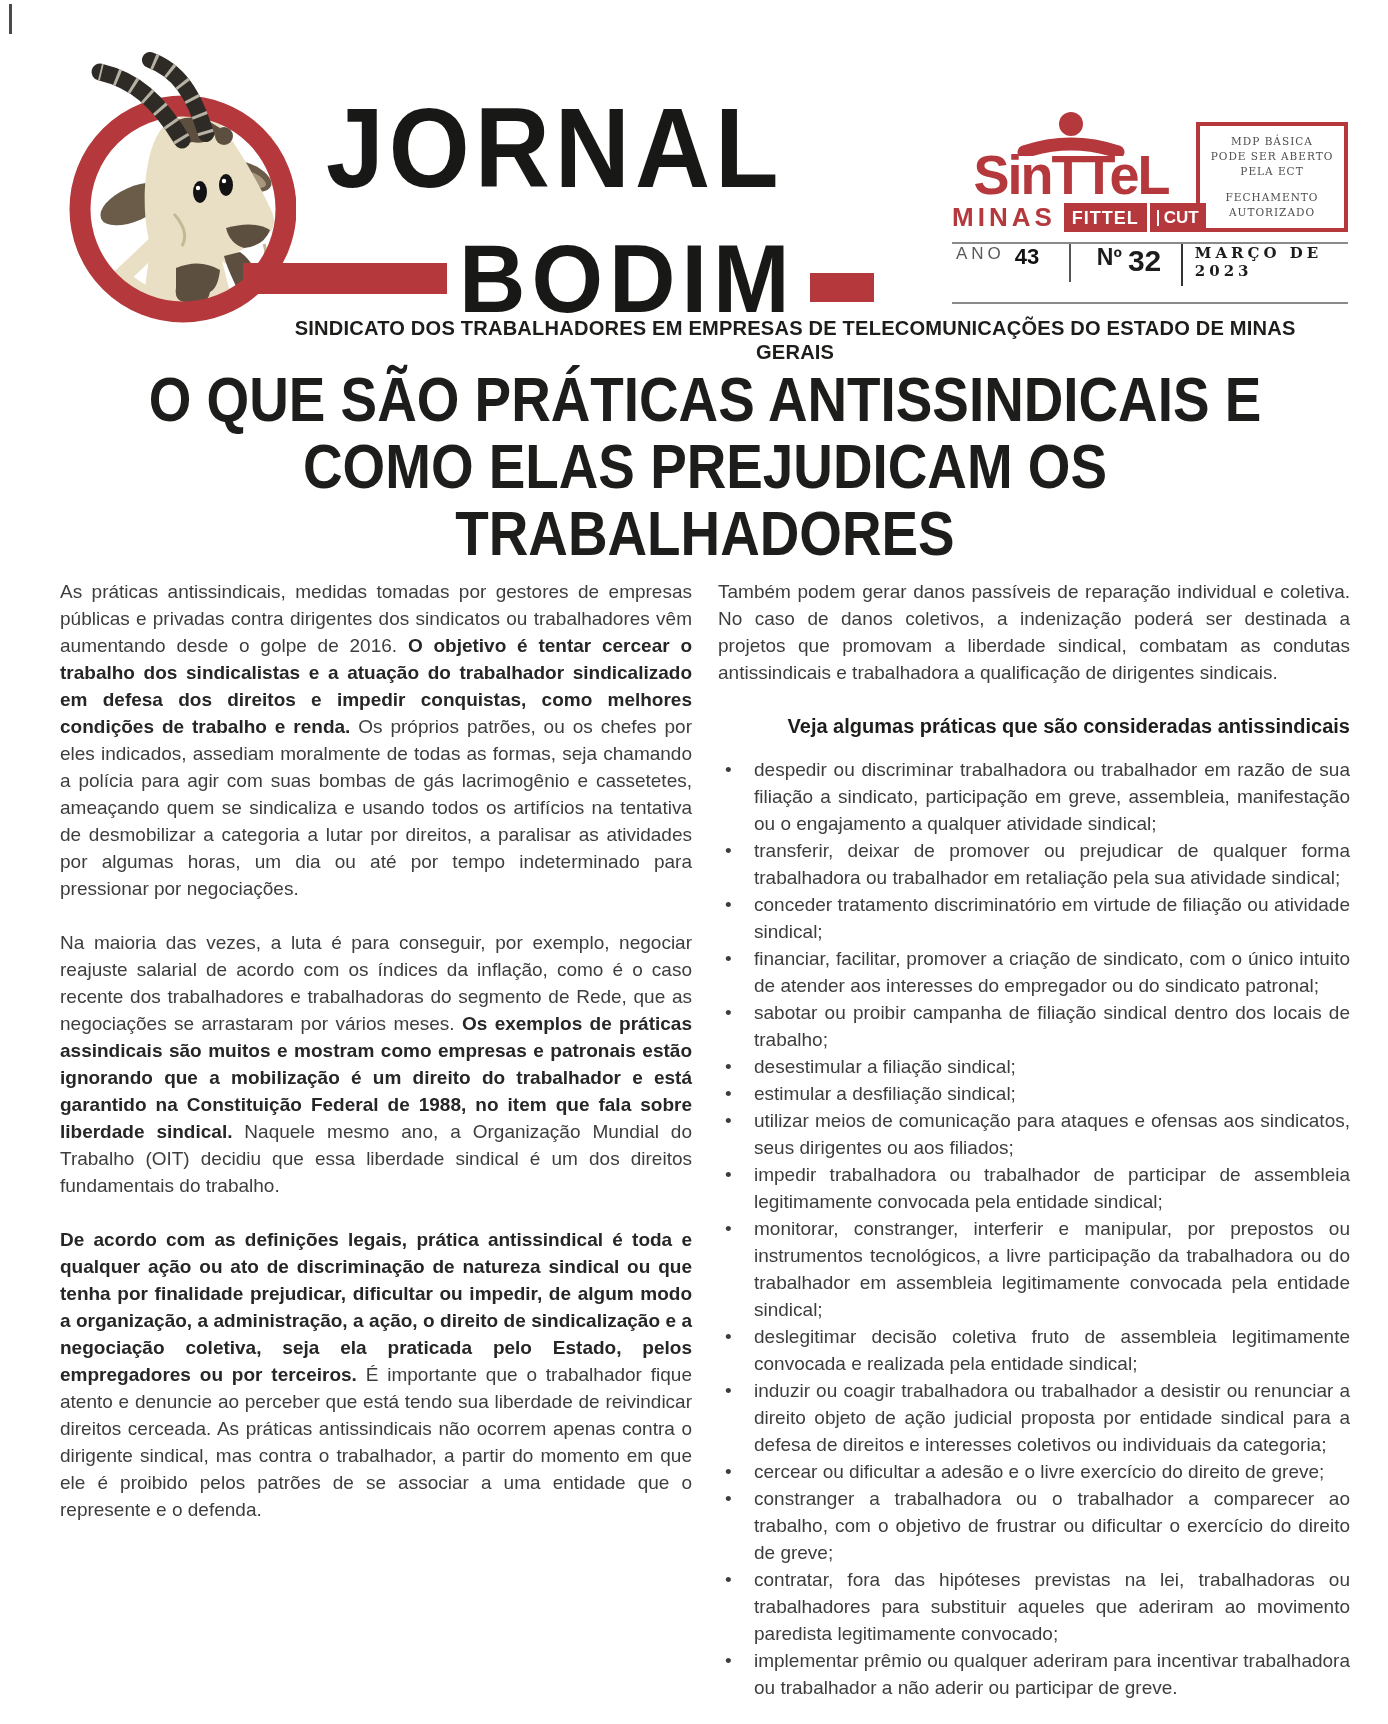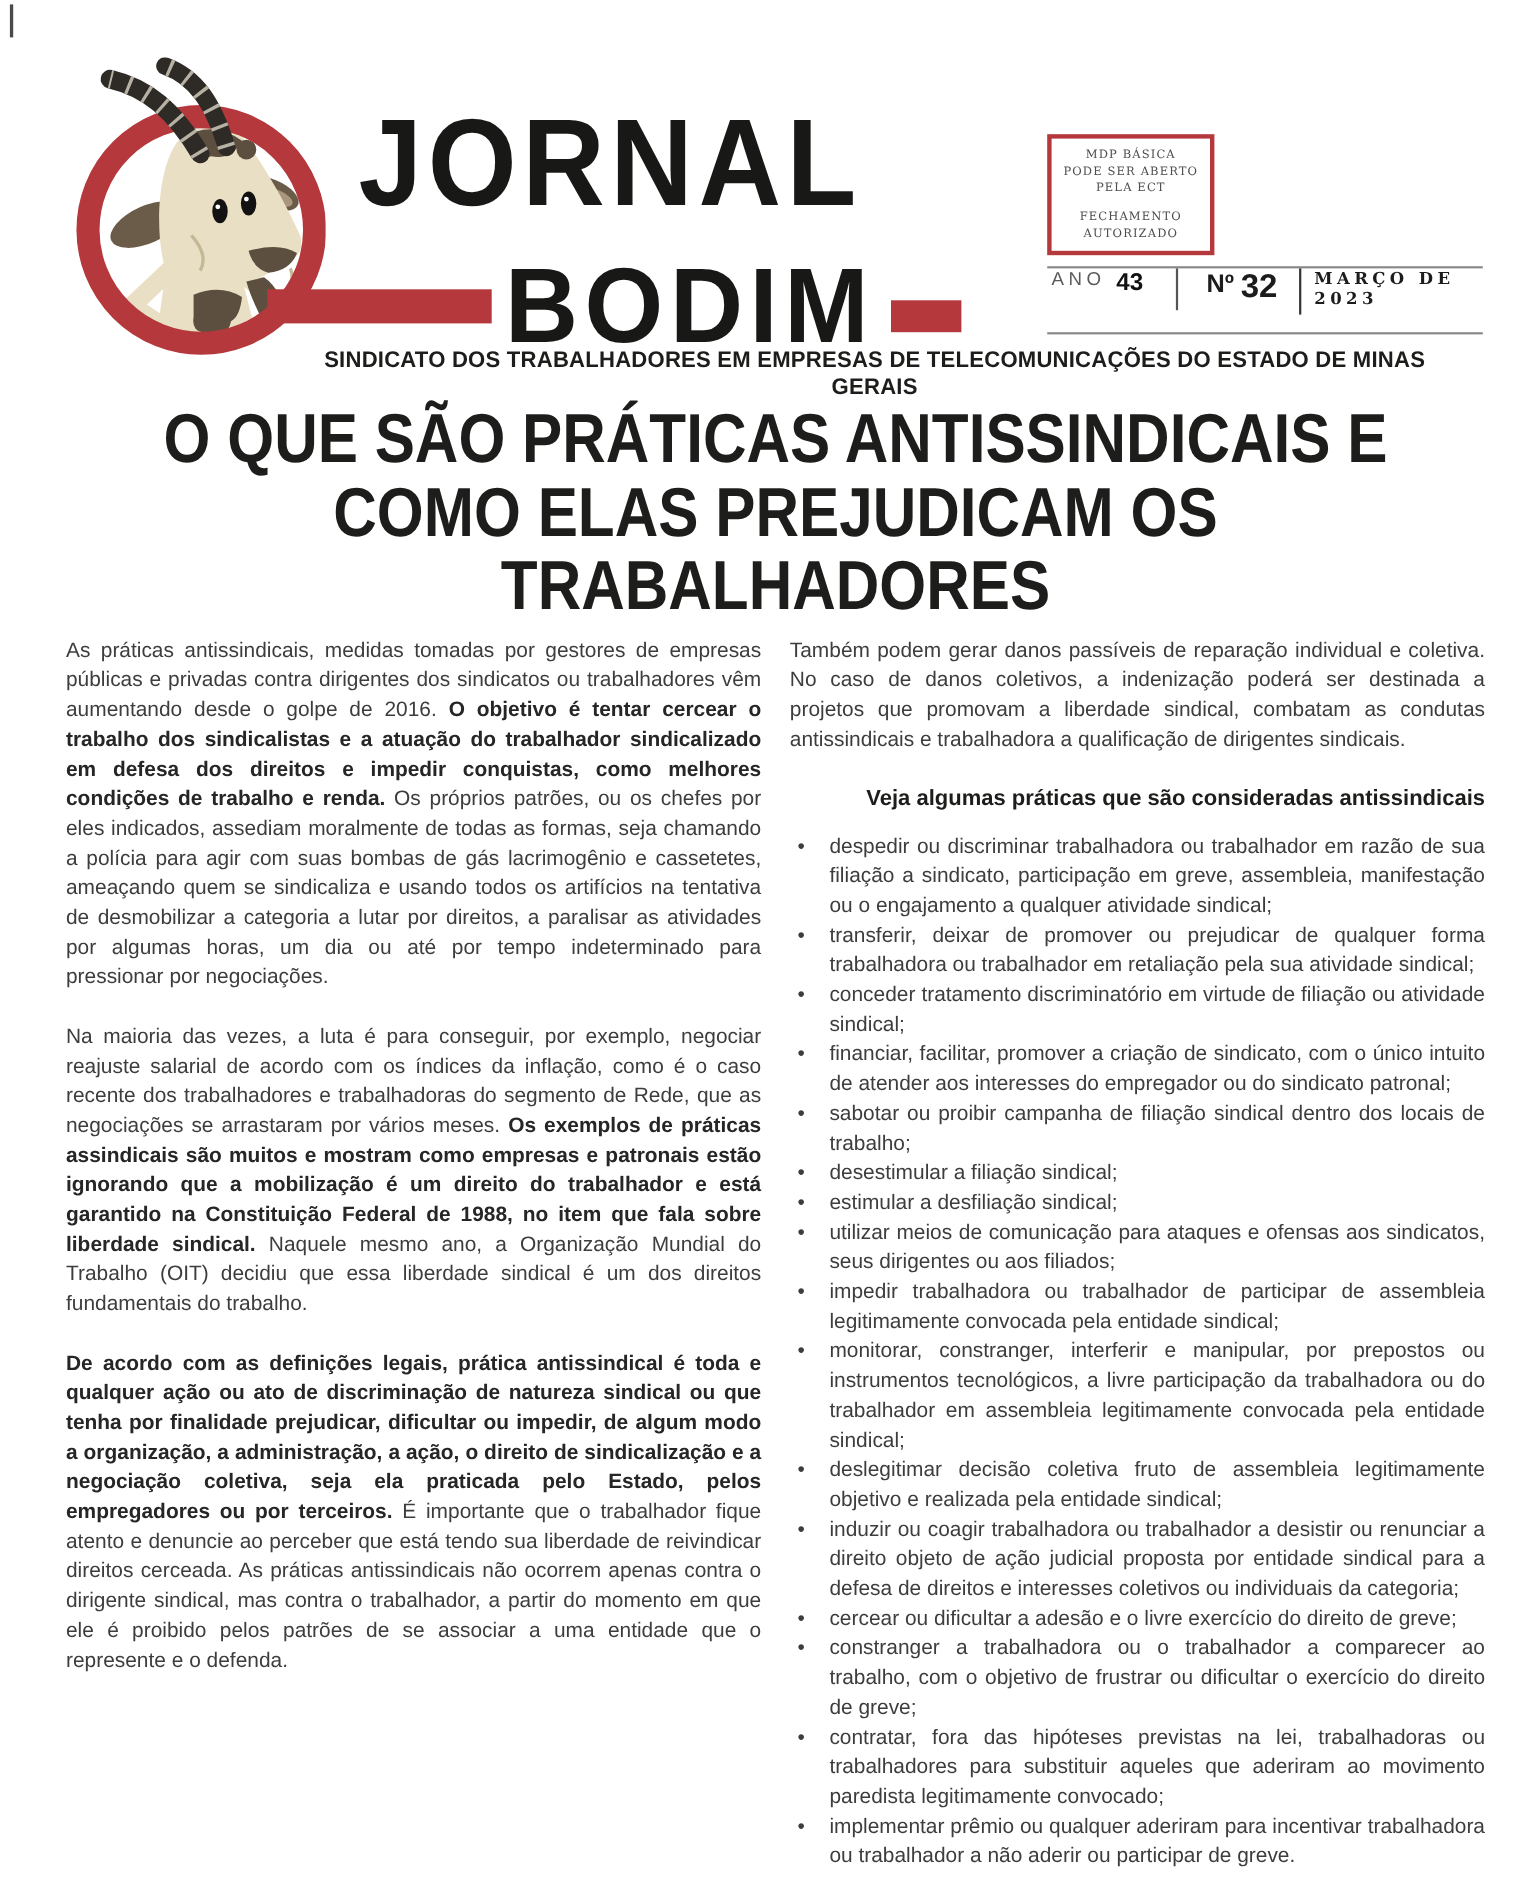--- a/index.html
+++ b/index.html
@@ -129,20 +129,35 @@
 
   <div class="jornal">JORNAL</div>
   <div class="bodim-row">
     <span class="red-bar"></span>
     <span class="bodim">BODIM</span>
     <span class="red-endblock"></span>
   </div>
 
   <div class="masthead-right">
     <div class="mr-top">
+      <div class="sinttel">
+        <svg class="person-svg" width="110" height="44" viewBox="0 0 110 44">
+          <circle cx="55" cy="12" r="12" fill="#b5393c"></circle>
+          <path d="M8,40 Q55,24 102,40" fill="none" stroke="#b5393c" stroke-width="13" stroke-linecap="round"></path>
+        </svg>
+        <div class="sinttel-word">SinTTeL</div>
+        <div class="sinttel-sub">
+          <span class="minas">MINAS</span>
+          <span class="fittel-box">FITTEL</span>
+          <span class="cut-box">
+              <span class="stripe"></span>
+              <span>CUT</span>
+            </span>
+        </div>
+      </div>
       <div class="postal-box">
           <div>MDP BÁSICA</div>
           <div>PODE SER ABERTO</div>
           <div>PELA ECT</div>
           <div class="pb-gap"></div>
           <div>FECHAMENTO</div>
           <div>AUTORIZADO</div>
         </div>
     </div>
     <div class="rule"></div>
@@ -179,21 +194,21 @@
           <li><span class="dot">•</span><span>despedir ou discriminar trabalhadora ou trabalhador em razão de sua filiação a sindicato, participação em greve, assembleia, manifestação ou o engajamento a qualquer atividade sindical;</span></li>
           <li><span class="dot">•</span><span>transferir, deixar de promover ou prejudicar de qualquer forma trabalhadora ou trabalhador em retaliação pela sua atividade sindical;</span></li>
           <li><span class="dot">•</span><span>conceder tratamento discriminatório em virtude de filiação ou atividade sindical;</span></li>
           <li><span class="dot">•</span><span>financiar, facilitar, promover a criação de sindicato, com o único intuito de atender aos interesses do empregador ou do sindicato patronal;</span></li>
           <li><span class="dot">•</span><span>sabotar ou proibir campanha de filiação sindical dentro dos locais de trabalho;</span></li>
           <li><span class="dot">•</span><span>desestimular a filiação sindical;</span></li>
           <li><span class="dot">•</span><span>estimular a desfiliação sindical;</span></li>
           <li><span class="dot">•</span><span>utilizar meios de comunicação para ataques e ofensas aos sindicatos, seus dirigentes ou aos filiados;</span></li>
           <li><span class="dot">•</span><span>impedir trabalhadora ou trabalhador de participar de assembleia legitimamente convocada pela entidade sindical;</span></li>
           <li><span class="dot">•</span><span>monitorar, constranger, interferir e manipular, por prepostos ou instrumentos tecnológicos, a livre participação da trabalhadora ou do trabalhador em assembleia legitimamente convocada pela entidade sindical;</span></li>
-          <li><span class="dot">•</span><span>deslegitimar decisão coletiva fruto de assembleia legitimamente objetivo e realizada pela entidade sindical;</span></li>
+          <li><span class="dot">•</span><span>deslegitimar decisão coletiva fruto de assembleia legitimamente convocada e realizada pela entidade sindical;</span></li>
           <li><span class="dot">•</span><span>induzir ou coagir trabalhadora ou trabalhador a desistir ou renunciar a direito objeto de ação judicial proposta por entidade sindical para a defesa de direitos e interesses coletivos ou individuais da categoria;</span></li>
           <li><span class="dot">•</span><span>cercear ou dificultar a adesão e o livre exercício do direito de greve;</span></li>
           <li><span class="dot">•</span><span>constranger a trabalhadora ou o trabalhador a comparecer ao trabalho, com o objetivo de frustrar ou dificultar o exercício do direito de greve;</span></li>
           <li><span class="dot">•</span><span>contratar, fora das hipóteses previstas na lei, trabalhadoras ou trabalhadores para substituir aqueles que aderiram ao movimento paredista legitimamente convocado;</span></li>
           <li><span class="dot">•</span><span>implementar prêmio ou qualquer aderiram para incentivar trabalhadora ou trabalhador a não aderir ou participar de greve.</span></li>
         </ul>
     </div>
   </main>
 
 </div>

